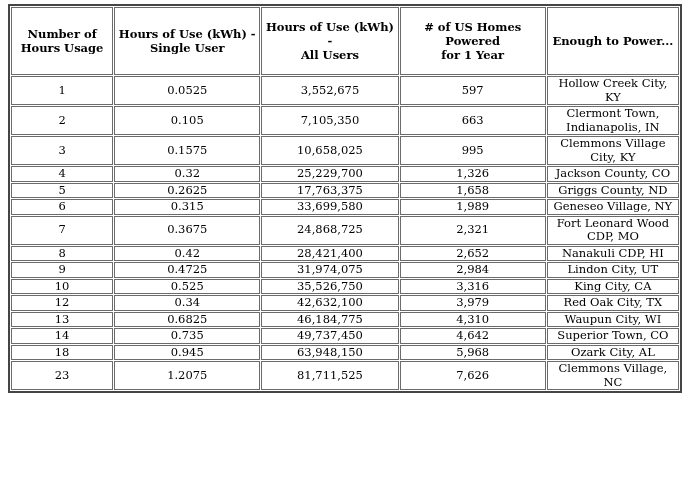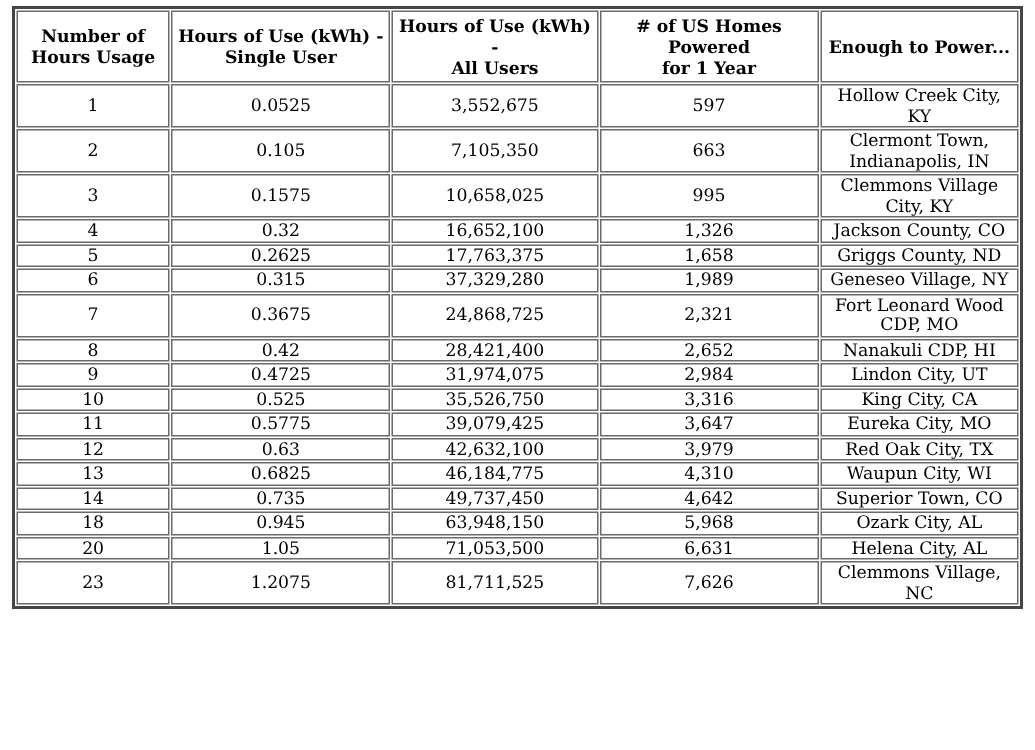--- a/index.html
+++ b/index.html
@@ -28,21 +28,21 @@
     text-align: center;
     vertical-align: middle;
     white-space: pre-line;
     overflow: hidden;
     background: #ffffff;
   }
   th {
     font-size: 11.5px;
     line-height: 14px;
     font-weight: bold;
-    padding: 2px 1px;
+    padding: 12px 1px;
   }
   td {
     font-size: 11.5px;
     line-height: 13.5px;
     padding: 0 1px;
   }
 </style>
 </head>
 <body>
 
@@ -88,35 +88,35 @@
           <td>3</td>
           <td>0.1575</td>
           <td>10,658,025</td>
           <td>995</td>
           <td>Clemmons Village
 City, KY</td>
         </tr>
         <tr>
           <td>4</td>
           <td>0.32</td>
-          <td>16,652,100</td>
+          <td>25,229,700</td>
           <td>1,326</td>
           <td>Jackson County, CO</td>
         </tr>
         <tr>
           <td>5</td>
           <td>0.2625</td>
           <td>17,763,375</td>
           <td>1,658</td>
           <td>Griggs County, ND</td>
         </tr>
         <tr>
           <td>6</td>
           <td>0.315</td>
-          <td>37,329,280</td>
+          <td>33,699,580</td>
           <td>1,989</td>
           <td>Geneseo Village, NY</td>
         </tr>
         <tr>
           <td>7</td>
           <td>0.3675</td>
           <td>24,868,725</td>
           <td>2,321</td>
           <td>Fort Leonard Wood
 CDP, MO</td>
@@ -136,29 +136,22 @@
           <td>Lindon City, UT</td>
         </tr>
         <tr>
           <td>10</td>
           <td>0.525</td>
           <td>35,526,750</td>
           <td>3,316</td>
           <td>King City, CA</td>
         </tr>
         <tr>
-          <td>11</td>
-          <td>0.5775</td>
-          <td>39,079,425</td>
-          <td>3,647</td>
-          <td>Eureka City, MO</td>
-        </tr>
-        <tr>
           <td>12</td>
-          <td>0.63</td>
+          <td>0.34</td>
           <td>42,632,100</td>
           <td>3,979</td>
           <td>Red Oak City, TX</td>
         </tr>
         <tr>
           <td>13</td>
           <td>0.6825</td>
           <td>46,184,775</td>
           <td>4,310</td>
           <td>Waupun City, WI</td>
@@ -171,27 +164,20 @@
           <td>Superior Town, CO</td>
         </tr>
         <tr>
           <td>18</td>
           <td>0.945</td>
           <td>63,948,150</td>
           <td>5,968</td>
           <td>Ozark City, AL</td>
         </tr>
         <tr>
-          <td>20</td>
-          <td>1.05</td>
-          <td>71,053,500</td>
-          <td>6,631</td>
-          <td>Helena City, AL</td>
-        </tr>
-        <tr>
           <td>23</td>
           <td>1.2075</td>
           <td>81,711,525</td>
           <td>7,626</td>
           <td>Clemmons Village, NC</td>
         </tr>
       </tbody>
   </table>
 </div>
 

